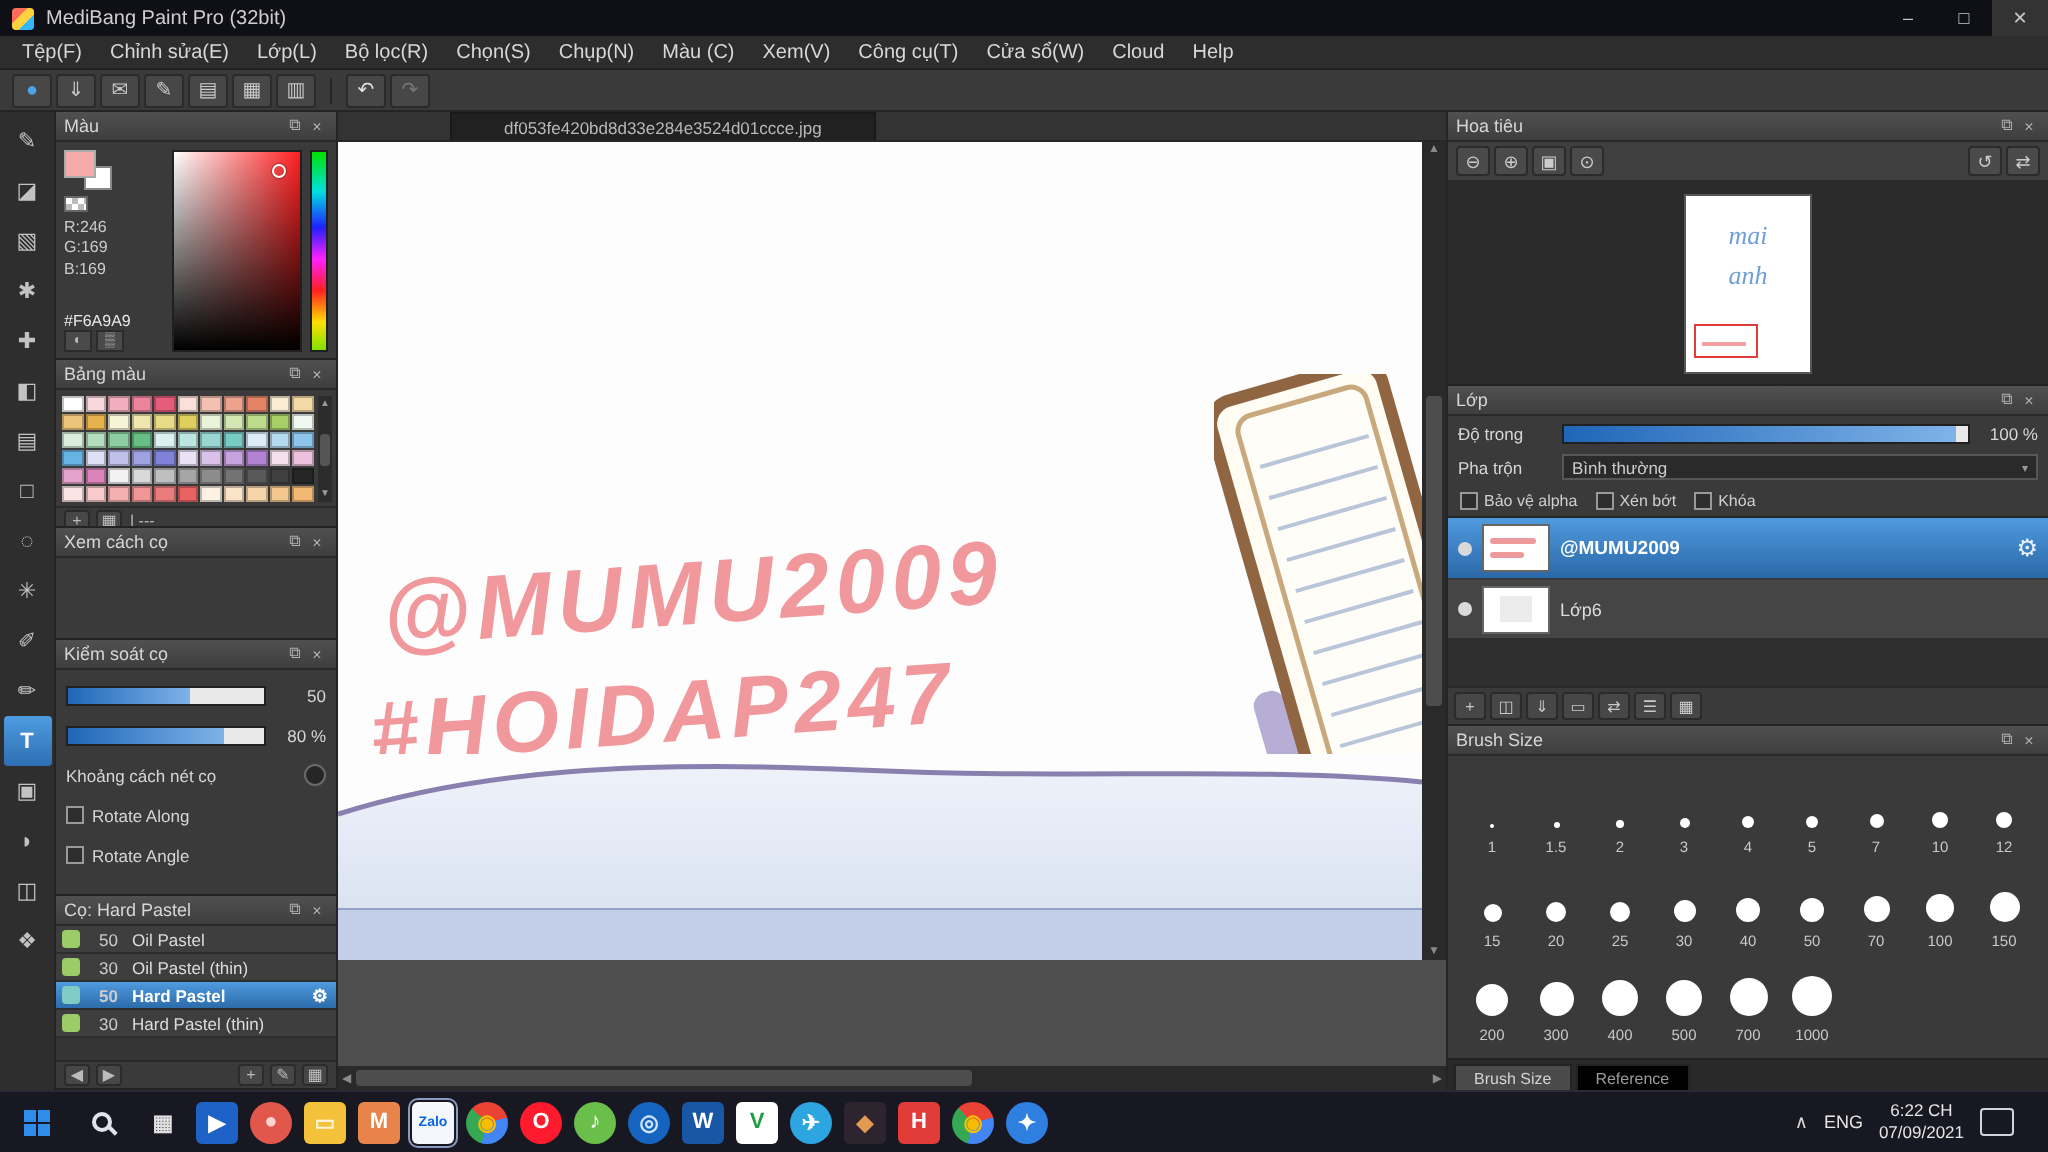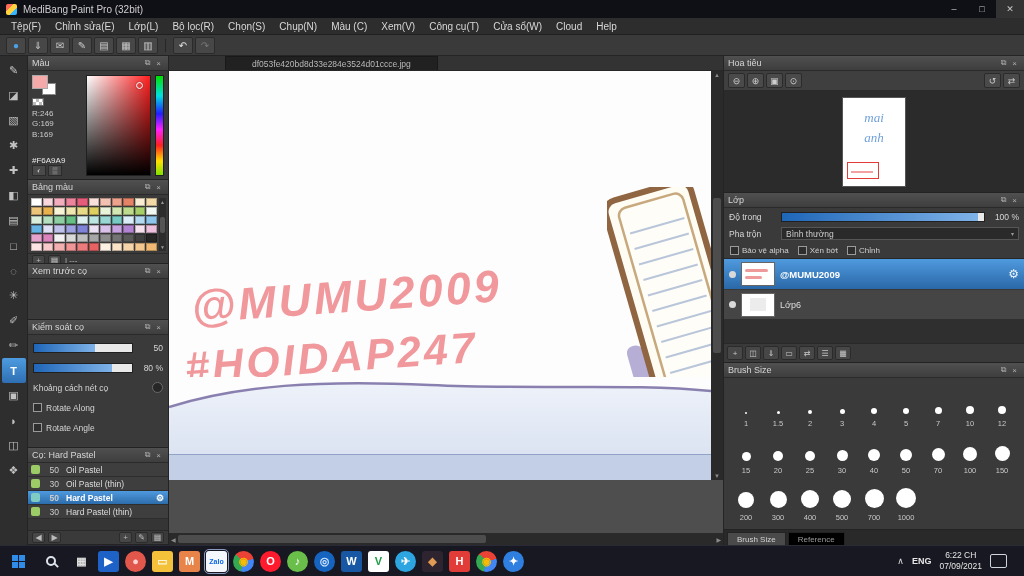--- a/index.html
+++ b/index.html
@@ -165,21 +165,21 @@
   .tb-search{width:30px;height:100%;display:flex;align-items:center;justify-content:center}
   .mag{width:10px;height:10px;border:2px solid #dfe3ea;border-radius:50%;position:relative}
   .mag::after{content:"";position:absolute;width:6px;height:2px;background:#dfe3ea;transform:rotate(45deg);right:-5px;bottom:-2px}
   .tb-app{width:27px;height:29px;display:flex;align-items:center;justify-content:center}
   .tb-glyph{width:21px;height:21px;display:flex;align-items:center;justify-content:center;font-size:11px;font-weight:bold;border-radius:3px;overflow:hidden}
   .tb-glyph.round{border-radius:50%}
   .tb-glyph.zalo{font-size:7px;letter-spacing:0}
   .tb-glyph.active{outline:1px solid #8b9ac0;outline-offset:1px}
   .tray{margin-left:auto;display:flex;align-items:center;gap:8px;color:#e6e6e6;padding-right:3px}
   .chev{font-size:9px;color:#d9d9d9}
-  .lang{font-size:9px;font-weight:bold}
+  .lang{font-size:9px;font-weight:normal}
   .clock{text-align:center;font-size:8.5px;line-height:1.25}
   .action-center{width:17px;height:14px;border:1px solid #cfd4dd;border-radius:2px}
   .show-desktop{width:4px;height:100%;border-left:1px solid #3a3a4a}
 </style>
 </head>
 <body>
 
 <div class="app">
 
   <div class="titlebar">
@@ -362,21 +362,21 @@
           <span style="display:flex;gap:3px">
               <span class="bf-btn">+</span>
               <span class="bf-btn">▦</span>
             </span>
           <span>| ---</span>
         </div>
       </div>
 
       <div class="panel p-preview">
         <div class="panel-h">
-          <span class="ph-title">Xem trước cọ</span>
+          <span class="ph-title">Xem cách cọ</span>
           <span class="ph-icon">⧉</span>
           <span class="ph-icon">×</span>
         </div>
       </div>
 
       <div class="panel p-control">
         <div class="panel-h">
           <span class="ph-title">Kiểm soát cọ</span>
           <span class="ph-icon">⧉</span>
           <span class="ph-icon">×</span>
@@ -558,21 +558,21 @@
             <span class="chk">
             <span class="chk-sq"></span>
             <span>Bảo vệ alpha</span>
           </span>
             <span class="chk">
             <span class="chk-sq"></span>
             <span>Xén bớt</span>
           </span>
             <span class="chk">
             <span class="chk-sq"></span>
-            <span>Chỉnh</span>
+            <span>Khóa</span>
           </span>
           </div>
         <div class="layer-list">
           <div class="layer-row selected">
             <span class="vis-dot"></span>
             <span class="layer-thumb">
                 <span class="lt-mark1"></span>
                 <span class="lt-mark2"></span>
               </span>
             <span class="layer-name">@MUMU2009</span>

